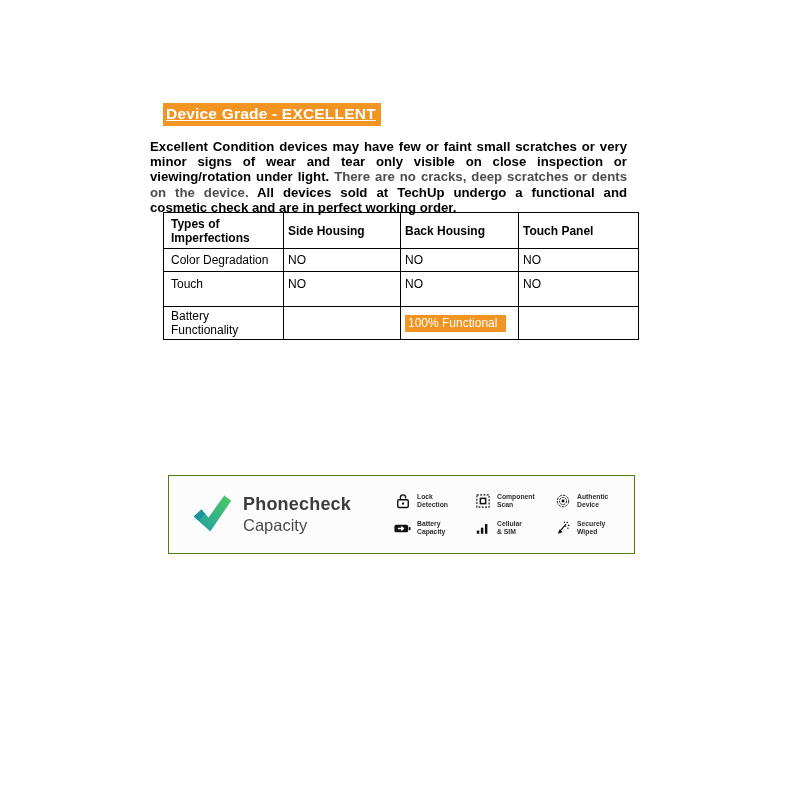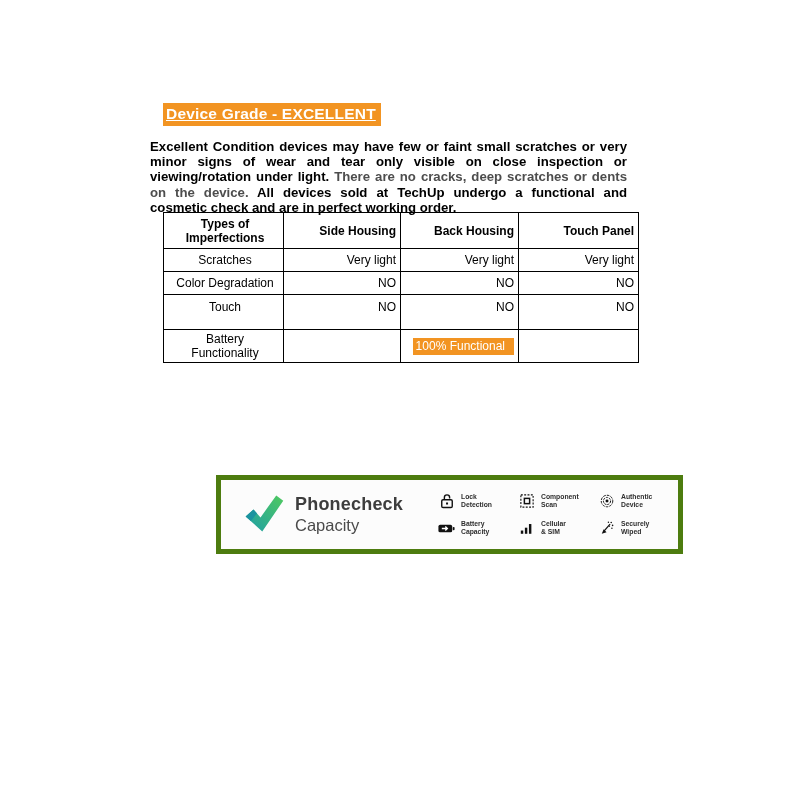--- a/index.html
+++ b/index.html
@@ -26,40 +26,40 @@
   .para .muted { color:#4D4D4D; }
 
   
   table.grades {
     position:absolute; left:163px; top:212px; width:475px;
     border-collapse:collapse; table-layout:fixed;
   }
   table.grades th, table.grades td {
     border:1.5px solid #000000;
     font-size:12px; color:#000000;
-    text-align:right; vertical-align:middle;
+    text-align:left; vertical-align:middle;
     padding:2px 4px;
   }
   table.grades th { font-weight:bold; }
-  table.grades th.c0, table.grades td.c0 { text-align:center; padding-left:7px; }
+  table.grades th.c0, table.grades td.c0 { text-align:left; padding-left:7px; }
   tr.r-head { height:36px; }
   tr.r-sm { height:23px; }
   tr.r-dents { height:35px; }
   tr.r-dents td { vertical-align:top; padding-top:5px; }
   tr.r-df { height:26px; }
   .hl {
     background:#F29422; color:#ffffff;
     padding:1px 9px 2px 3px;
   }
 
   
   .cert-panel {
     position:absolute; left:168px; top:475px; width:467px; height:79px;
-    background:#FCFCFC; border:5px solid #4d7c0f;
-    display:flex; align-items:center;margin-left:48px;
+    background:#FCFCFC; border:1px solid #4d7c0f;
+    display:flex; align-items:center;
   }
   .logo-wrap { display:flex; align-items:center; gap:10px; margin-left:22px; }
   .logo-text .brand { font-size:18px; font-weight:bold; color:#3D3D3D; letter-spacing:0.2px; }
   .logo-text .sub { font-size:16.5px; color:#4A4A4A; margin-top:1px; }
 
   .badges {
     margin-left:auto; margin-right:14px;
     display:grid; grid-template-columns:repeat(3, auto);
     column-gap:14px; row-gap:11px;
   }
@@ -88,26 +88,20 @@
     </colgroup>
     <thead>
       <tr class="r-head">
         <th class="c0">Types of Imperfections</th>
         <th>Side Housing</th>
         <th>Back Housing</th>
         <th>Touch Panel</th>
       </tr>
     </thead>
     <tbody>
-      <tr class="r-sm">
-        <td class="c0">Scratches</td>
-        <td>Very light</td>
-        <td>Very light</td>
-        <td>Very light</td>
-      </tr>
       <tr class="r-sm">
         <td class="c0">Color Degradation</td>
         <td>NO</td>
         <td>NO</td>
         <td>NO</td>
       </tr>
       <tr class="r-dents">
         <td class="c0">Touch</td>
         <td>NO</td>
         <td>NO</td>

